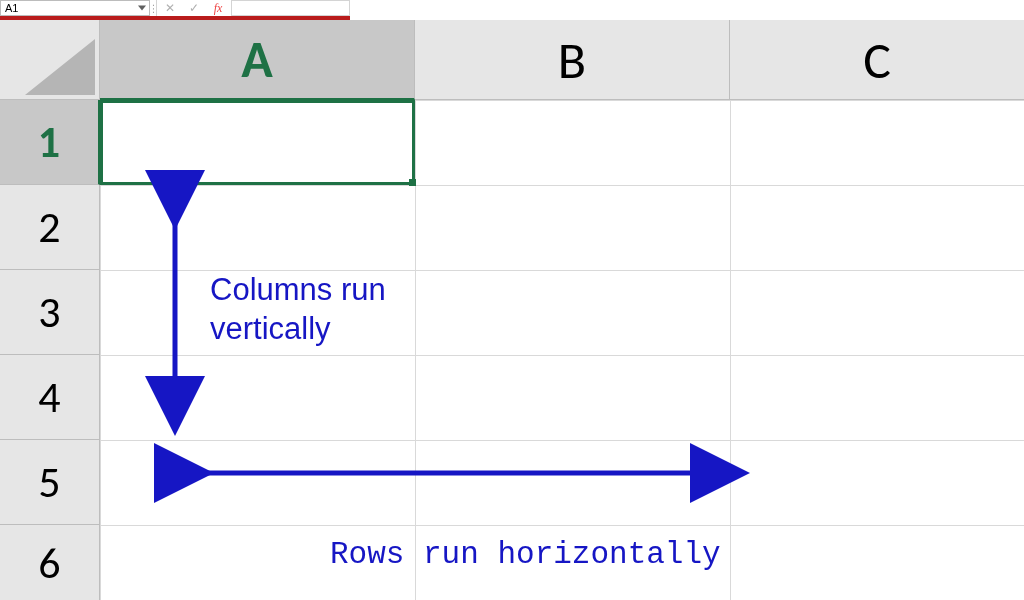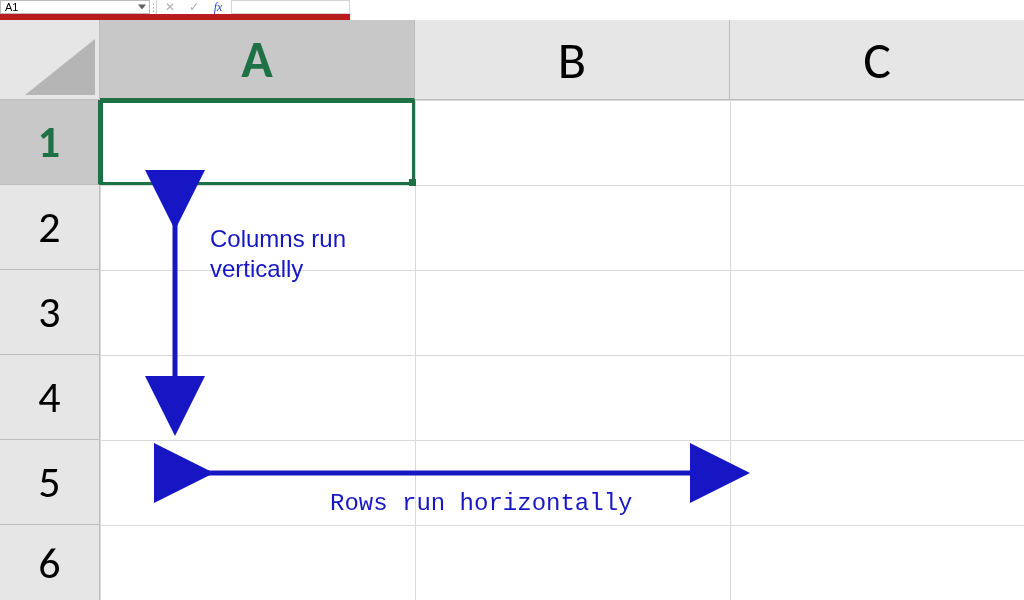--- a/index.html
+++ b/index.html
@@ -12,21 +12,21 @@
     -webkit-font-smoothing: antialiased;
   }
   
   .formula-bar {
     position: absolute;
     top: 0; left: 0;
     width: 350px; height: 20px;
     display: flex;
     align-items: stretch;
     background: #ffffff;
-    border-bottom: 6px solid #b91c1c;
+    border-bottom: 4px solid #b91c1c;
     font-size: 11px;
   }
   .name-box {
     width: 150px;
     border: 1px solid #bcbcbc;
     background: #ffffff;
     display: flex; align-items: center;
     padding: 0 4px;
     position: relative;
   }
@@ -49,21 +49,21 @@
     gap: 6px;
     color:#b0b0b0;
     border-left:1px solid #d4d4d4;
     border-right:1px solid #d4d4d4;
   }
   .fb-btn {
     width: 18px; height: 18px;
     display:flex; align-items:center; justify-content:center;
     font-size: 12px;
   }
-  .fb-btn.fx { font-style: italic; font-family: "Times New Roman", serif; color:#1d4ed8; }
+  .fb-btn.fx { font-style: italic; font-family: "Times New Roman", serif; color:#ef4444; }
   .formula-input {
     flex: 1;
     border: 1px solid #d4d4d4;
     border-left:none;
     background:#ffffff;
   }
   
   .grid {
     position: absolute;
     top: 20px; left: 0;
@@ -150,24 +150,25 @@
   }
   .active-cell .handle {
     position:absolute; right:-4px; bottom:-4px;
     width:7px; height:7px; background:#1e7145;
   }
   
   .anno-text {
     position:absolute;
     color:#1616c4;
     font-family: Verdana, Arial, sans-serif;
-    font-size: 24px;
+    font-size: 31px;
     line-height: 1.25;
     z-index: 20;
     white-space: pre-line;
+    margin-top: 47px;
   }
   .anno-cols { left: 210px; top: 224px; width: 200px;}
   .anno-rows { left: 330px; top: 489px; font-family: Liberation Mono, monospace; }
   svg.arrow { position:absolute; z-index:15; overflow:visible;}
 </style>
 </head>
 <body>
 
 <div class="formula-bar">
   <div class="name-box">

